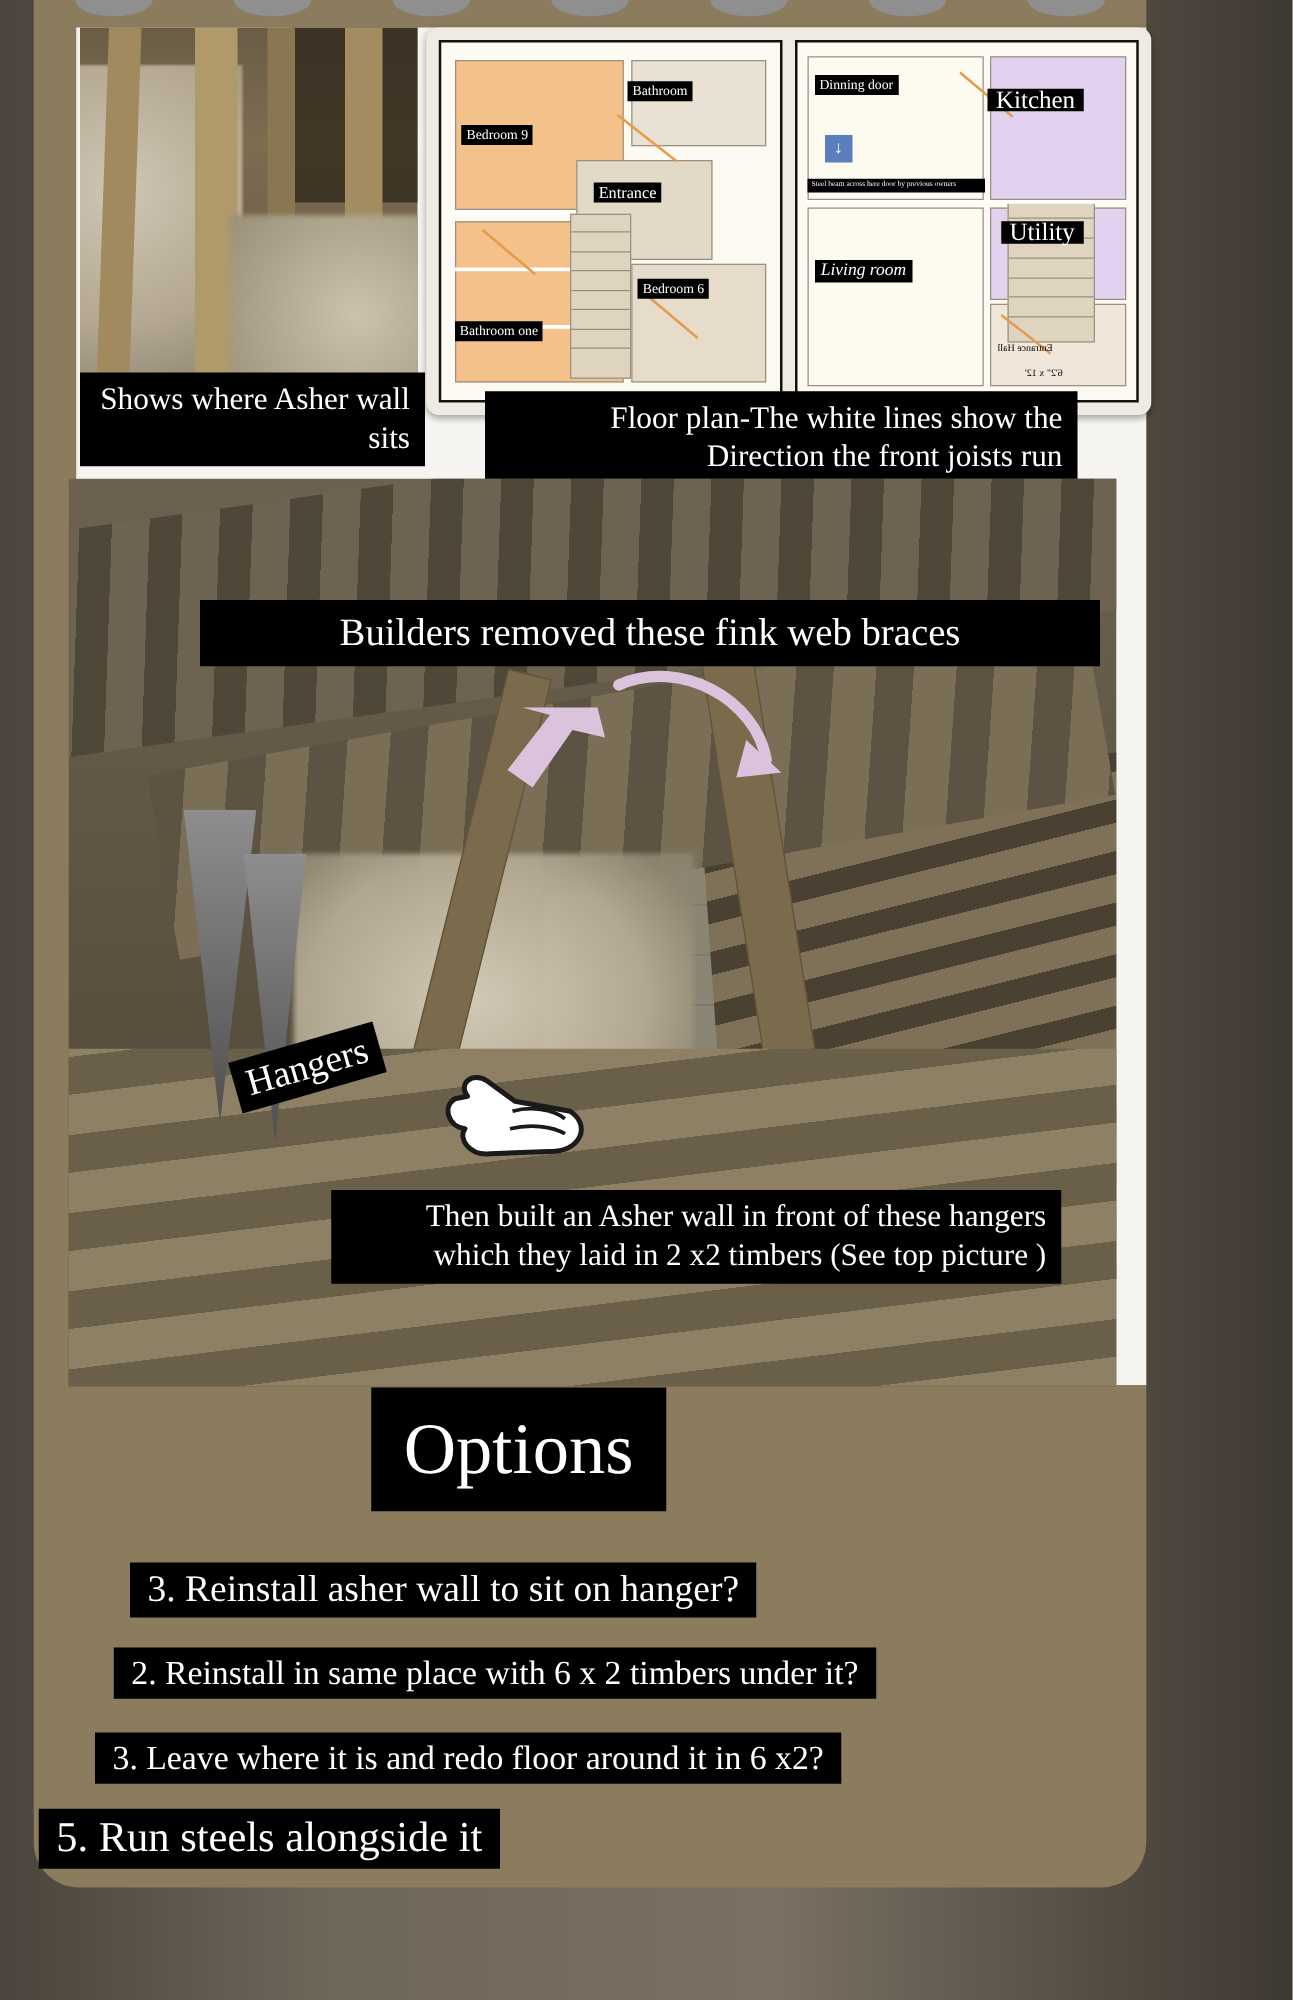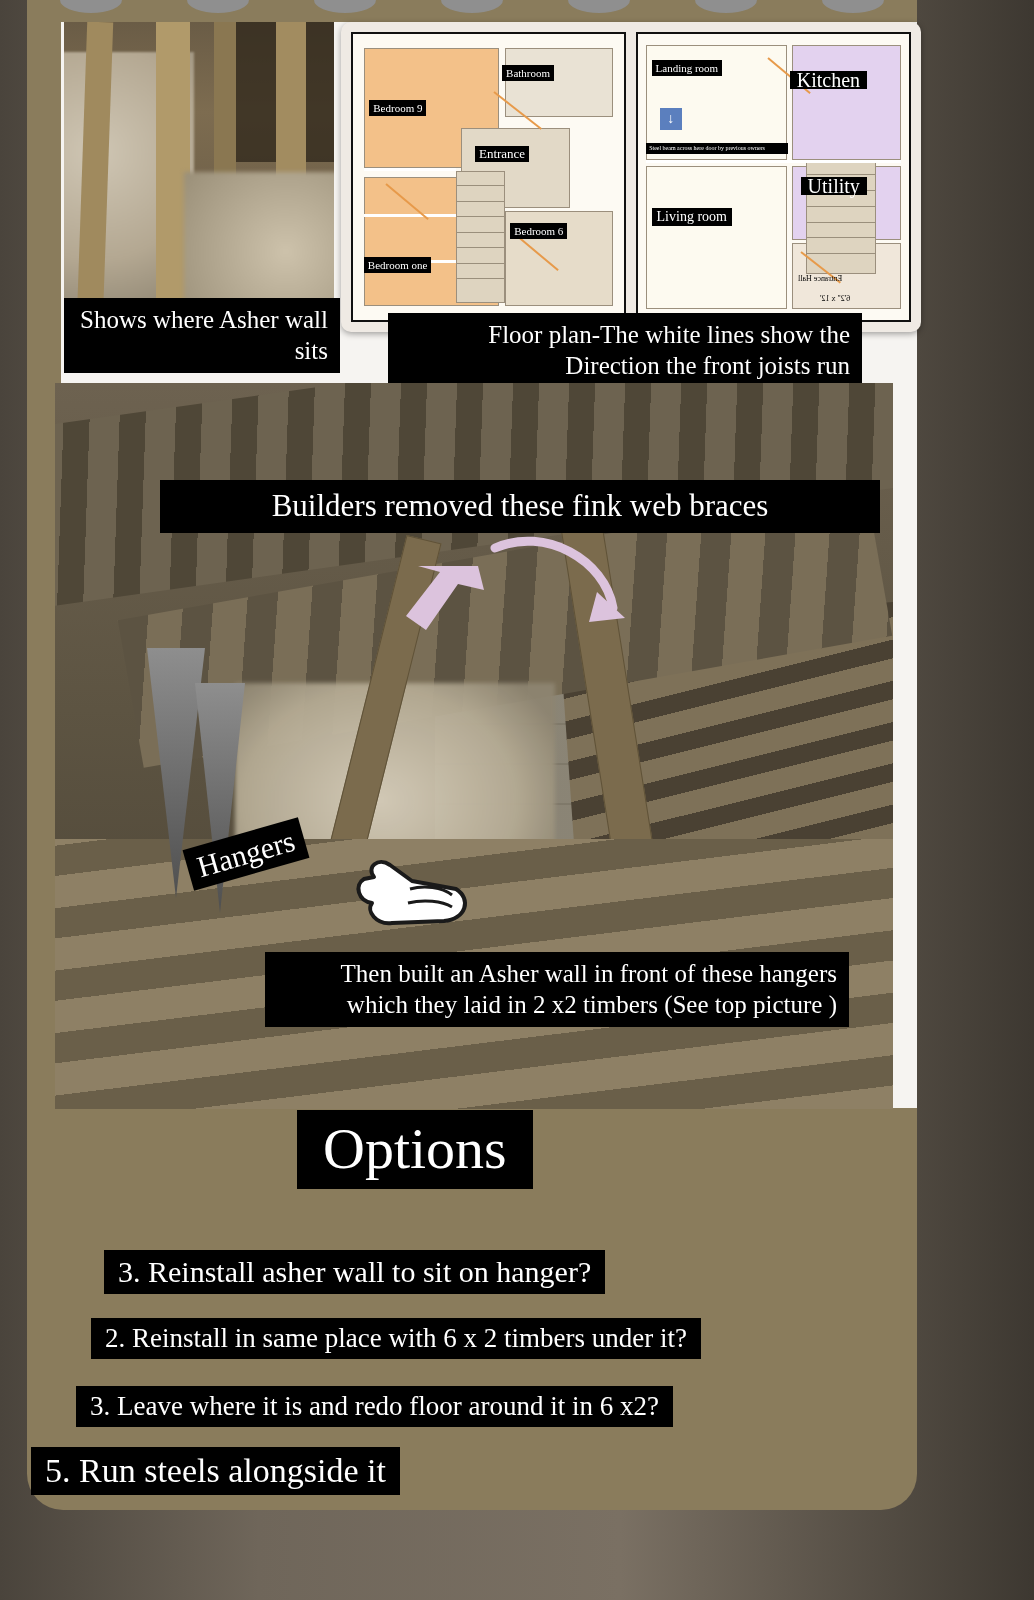--- a/index.html
+++ b/index.html
@@ -181,21 +181,21 @@
     font-family:"Liberation Serif", serif;
   }
   
   .arrow-big{position:absolute;left:398px;top:558px;width:90px;height:90px;}
   .arrow-curve{position:absolute;left:485px;top:530px;width:150px;height:110px;}
   .hand{position:absolute;left:352px;top:845px;width:125px;height:90px;}
   
   .options-title{
     position:absolute;left:297px;top:1110px;
     background:#000;color:#fff;
-    font-size:58px;line-height:1.15;padding:6px 26px;
+    font-size:58px;line-height:1.15;padding:16px 26px;
     font-family:"Liberation Serif", serif;
   }
   .opt{
     position:absolute;background:#000;color:#fff;
     font-family:"Liberation Serif", serif;
     padding:5px 14px;white-space:nowrap;
   }
   .opt1{left:104px;top:1250px;font-size:30px;}
   .opt2{left:91px;top:1318px;font-size:27px;}
   .opt3{left:76px;top:1386px;font-size:27px;}
@@ -252,21 +252,21 @@
       <div class="white-line" style="left:4%;top:47%;width:34%;"></div>
       <div class="white-line" style="left:4%;top:63%;width:34%;"></div>
       <div class="white-line" style="left:4%;top:79%;width:34%;"></div>
       <div class="orange-line" style="left:52%;top:20%;width:60px;transform:rotate(38deg);"></div>
       <div class="orange-line" style="left:12%;top:52%;width:55px;transform:rotate(40deg);"></div>
       <div class="orange-line" style="left:60%;top:70%;width:55px;transform:rotate(40deg);"></div>
       <div class="lbl" style="left:6%;top:23%;">Bedroom 9</div>
       <div class="lbl" style="left:55%;top:11%;">Bathroom</div>
       <div class="lbl" style="left:45%;top:39%;font-size:13px;">Entrance</div>
       <div class="lbl" style="left:58%;top:66%;">Bedroom 6</div>
-      <div class="lbl" style="left:4%;top:78%;">Bedroom one</div>
+      <div class="lbl" style="left:4%;top:78%;">Bathroom one</div>
     </div>
 
     <div class="plan-half rp">
       <div class="rm r-dine"></div>
       <div class="rm r-kit"></div>
       <div class="rm r-live"></div>
       <div class="rm r-util"></div>
       <div class="rm r-hall"></div>
       <div class="rm stair2">
         <i style="top:12%"></i>
@@ -274,23 +274,23 @@
           <i style="top:40%"></i>
         <i style="top:54%"></i>
           <i style="top:68%"></i>
           <i style="top:82%"></i>
       </div>
       <div class="white-line" style="left:3%;top:44%;width:94%;"></div>
       <div class="bluebox">↓</div>
       <div class="smallnote">Steel beam across here door by previous owners</div>
       <div class="orange-line" style="left:48%;top:8%;width:55px;transform:rotate(40deg);"></div>
       <div class="orange-line" style="left:60%;top:76%;width:50px;transform:rotate(38deg);"></div>
-      <div class="lbl" style="left:5%;top:9%;">Landing room</div>
+      <div class="lbl" style="left:5%;top:9%;">Dinning door</div>
       <div class="lbl big" style="left:56%;top:13%;">Kitchen</div>
-      <div class="lbl mid" style="left:5%;top:61%;">Living room</div>
+      <div class="lbl mid" style="left:5%;top:61%;font-style:italic;">Living room</div>
       <div class="lbl big" style="left:60%;top:50%;">Utility</div>
       <div class="lbl tiny flip" style="left:58%;top:83%;background:transparent;color:#000;">Entrance Hall</div>
       <div class="lbl tiny flip" style="left:66%;top:90%;background:transparent;color:#000;">6'2" x 12'</div>
     </div>
   </div>
 </div>
 
 <div class="cap cap-asher">Shows where Asher wall sits</div>
 <div class="cap cap-floor">Floor plan-The white lines show the Direction the front joists run</div>
 

